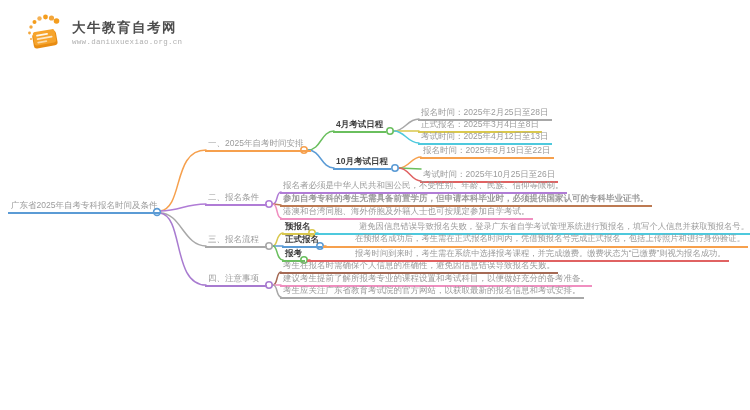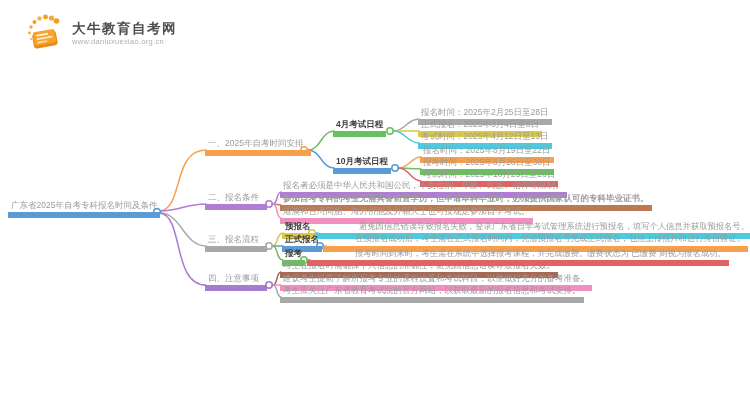--- a/index.html
+++ b/index.html
@@ -1,27 +1,27 @@
 <!DOCTYPE html>
 <html><head>
 <meta charset="utf-8">
 <style>
   html,body{margin:0;padding:0;}
   body{font-family:"Liberation Sans","DejaVu Sans",sans-serif;background:#fff;}
   .canvas{position:relative;width:750px;height:410px;background:#fff;overflow:hidden;}
 
   
   .logo{position:absolute;left:24px;top:12px;display:flex;align-items:center;}
-  .logo-text{margin-left:6px;}
+  .logo-text{margin-left:6px;font-family:Liberation Mono, monospace;}
   .logo-title{font-size:13.5px;font-weight:bold;color:#4d4d4d;letter-spacing:1.5px;line-height:17px;}
   .logo-url{font-size:7.5px;color:#b0b0b0;letter-spacing:.3px;line-height:10px;}
 
   
   .node{position:absolute;font-size:8.5px;color:#9b9b9b;white-space:nowrap;line-height:10px;
-        padding:0 3px 2px 3px;border-bottom:6px solid #eab308;}
+        padding:0 3px 2px 3px;border-bottom:2px solid #eab308;}
   .bold{font-weight:bold;color:#3f3f3f;}
   .leaf-long{font-size:8.3px;}
   svg.wires{position:absolute;left:0;top:0;}
   .wires path{fill:none;stroke-width:1.5;stroke-linecap:round;}
   .wires circle{fill:#fff;stroke-width:1.6;}
 
   
   .bc-blue{border-color:#5b9bd5}   .st-blue{stroke:#5b9bd5}
   .bc-orange{border-color:#f6a04d} .st-orange{stroke:#f6a04d}
   .bc-purple{border-color:#b07cd6} .st-purple{stroke:#b07cd6}
@@ -115,21 +115,20 @@
   <div class="node bc-violet" style="left:205px;top:273px;padding-right:8px;">四、注意事项</div>
 
   <div class="node bc-green bold" style="left:333px;top:119px;">4月考试日程</div>
   <div class="node bc-blue  bold" style="left:333px;top:156px;">10月考试日程</div>
 
   <div class="node bc-gray" style="left:418px;top:107px;">报名时间：2025年2月25日至28日</div>
   <div class="node bc-yellow" style="left:418px;top:119px;">正式报名：2025年3月4日至8日</div>
   <div class="node bc-cyan" style="left:418px;top:131px;">考试时间：2025年4月12日至13日</div>
 
   <div class="node bc-orange" style="left:420px;top:145px;">报名时间：2025年8月19日至22日</div>
-  <div class="node bc-green" style="left:420px;top:157px;">报考时间：2025年8月26日至30日</div>
   <div class="node bc-red" style="left:420px;top:169px;">考试时间：2025年10月25日至26日</div>
 
   <div class="node bc-purple" style="left:280px;top:180px;">报名者必须是中华人民共和国公民，不受性别、年龄、民族、信仰等限制。</div>
   <div class="node bc-brown" style="left:280px;top:193px;font-weight:bold;">参加自考专科的考生无需具备前置学历，但申请本科毕业时，必须提供国家认可的专科毕业证书。</div>
   <div class="node bc-pink" style="left:280px;top:206px;">港澳和台湾同胞、海外侨胞及外籍人士也可按规定参加自学考试。</div>
 
   <div class="node bc-yellow bold" style="left:282px;top:221px;">预报名</div>
   <div class="node bc-cyan leaf-long" style="left:315px;top:221px;padding-left:44px;">避免因信息错误导致报名失败，登录广东省自学考试管理系统进行预报名，填写个人信息并获取预报名号。</div>
 
   <div class="node bc-blue bold" style="left:282px;top:234px;">正式报名</div>

